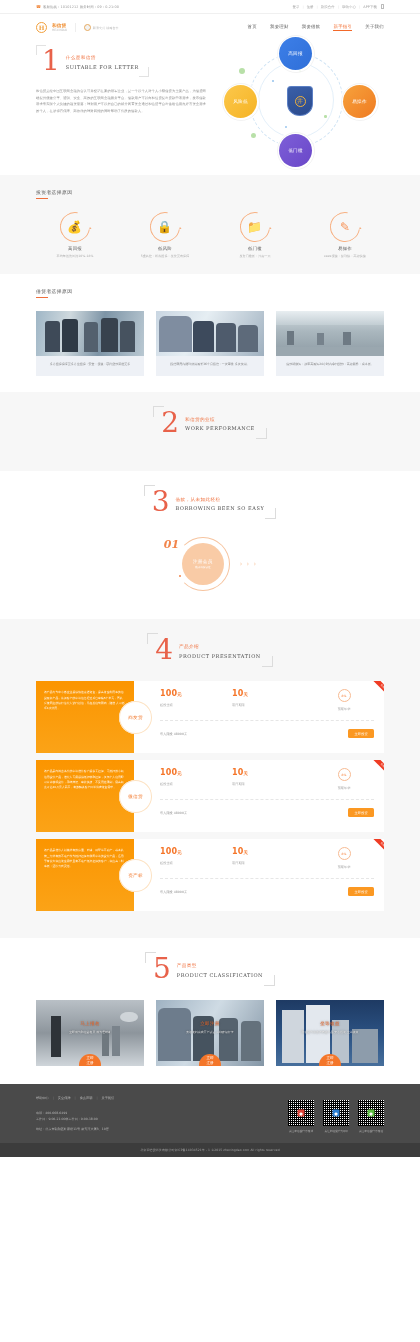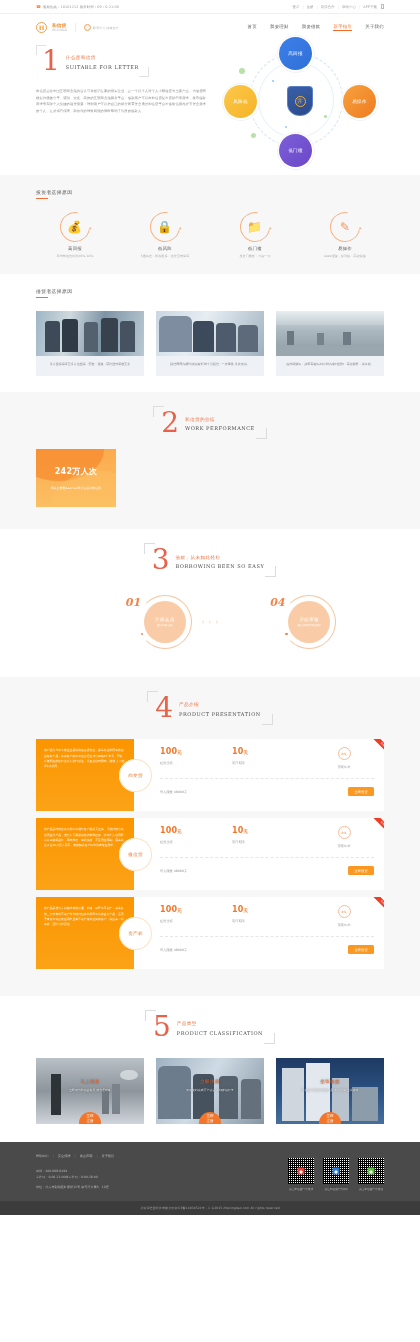--- a/index.html
+++ b/index.html
@@ -164,21 +164,21 @@
   }
   .stat .blob1 { position:absolute; left:-22px; top:-30px; width:90px;height:62px;border-radius:50%;
     background: rgba(246,125,35,.55);}
   .stat .blob2 { position:absolute; right:-30px; bottom:-34px; width:95px;height:70px;border-radius:50%;
     background: rgba(252,193,99,.45);}
   .stat-val { position:relative; z-index:2; color:#fff; font-size: 8px; font-weight:bold; letter-spacing:.3px;}
   .stat-lab { position:relative; z-index:2; color:#fff; font-size: 2.8px; margin-top: 9px; letter-spacing:.1px;}
 
   
   .steps { display:flex; align-items:center; justify-content:center; gap: 4px; padding: 4px 20px 24px; background:#fff;}
-  .step { position: relative; width: 72px; height: 62px; margin-left: 48px; }
+  .step { position: relative; width: 72px; height: 62px; }
   .step-ring {
     position:absolute; left: 12px; top: 4px; width: 54px; height: 54px; border-radius: 50%;
     border: .8px solid #f6c39e; border-left-color: transparent;
   }
   .step-ring::before{
     content:""; position:absolute; left:2px; bottom:13px; width:2.6px;height:2.6px;border-radius:50%;
     background:#f2844a;
   }
   .step-disc {
     position:absolute; left: 18px; top: 10px; width: 42px; height: 42px; border-radius: 50%;
@@ -421,26 +421,20 @@
     <div class="sec-head">
       <div class="sec-head-inner">
         <div class="sec-num">2</div>
         <div class="sec-titles">
           <div class="sec-cn">和信贷的业绩</div>
           <div class="sec-en">WORK PERFORMANCE</div>
         </div>
       </div>
     </div>
     <div class="stats">
-      <div class="stat">
-        <div class="blob1"></div>
-          <div class="blob2"></div>
-        <div class="stat-val">242万人次</div>
-        <div class="stat-lab">网站注册量&amp;served累计交易次数达到</div>
-      </div>
     </div>
   </div>
 
   <div style="background:#fff;">
     <div class="sec-head">
       <div class="sec-head-inner">
         <div class="sec-num">3</div>
         <div class="sec-titles">
           <div class="sec-cn">借款，从未如此轻松</div>
           <div class="sec-en">BORROWING  BEEN SO EASY</div>
@@ -452,28 +446,20 @@
         <div class="step-ring"></div>
         <div class="step-disc">
           <div class="step-name">注册会员</div>
           <div class="step-desc">完成身份认证</div>
         </div>
         <div class="step-num">01</div>
       </div>
       <div class="chev">›</div>
       <div class="chev">›</div>
       <div class="chev">›</div>
-      <div class="step">
-        <div class="step-ring"></div>
-        <div class="step-disc">
-          <div class="step-name">开始审核</div>
-          <div class="step-desc">通过审核后开始放款</div>
-        </div>
-        <div class="step-num">04</div>
-      </div>
     </div>
   </div>
 
   <div style="background:#f7f7f7;">
     <div class="sec-head">
       <div class="sec-head-inner">
         <div class="sec-num">4</div>
         <div class="sec-titles">
           <div class="sec-cn">产品介绍</div>
           <div class="sec-en">PRODUCT PRESENTATION</div>

